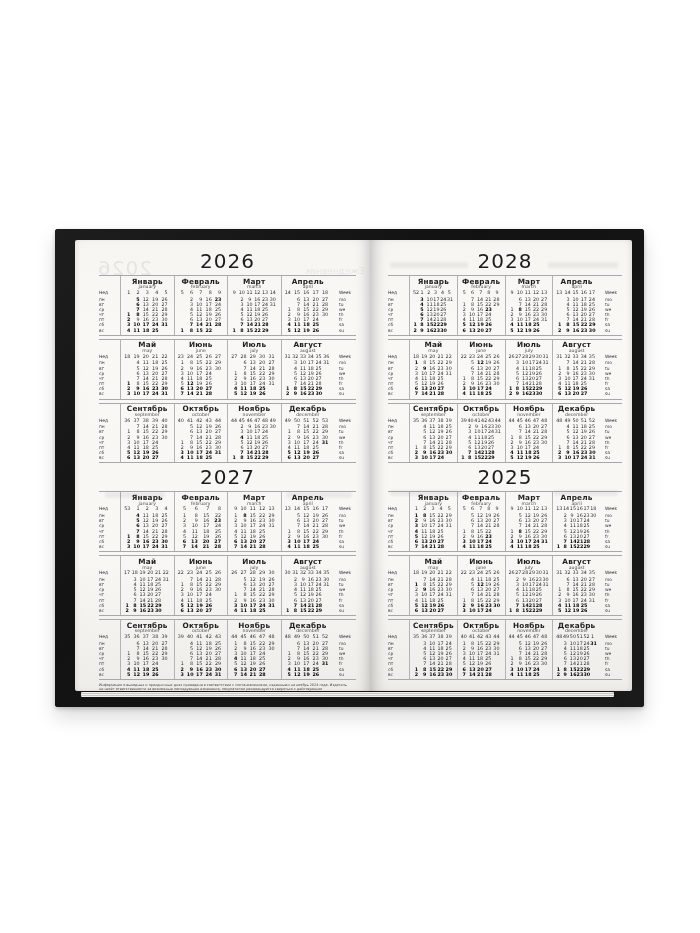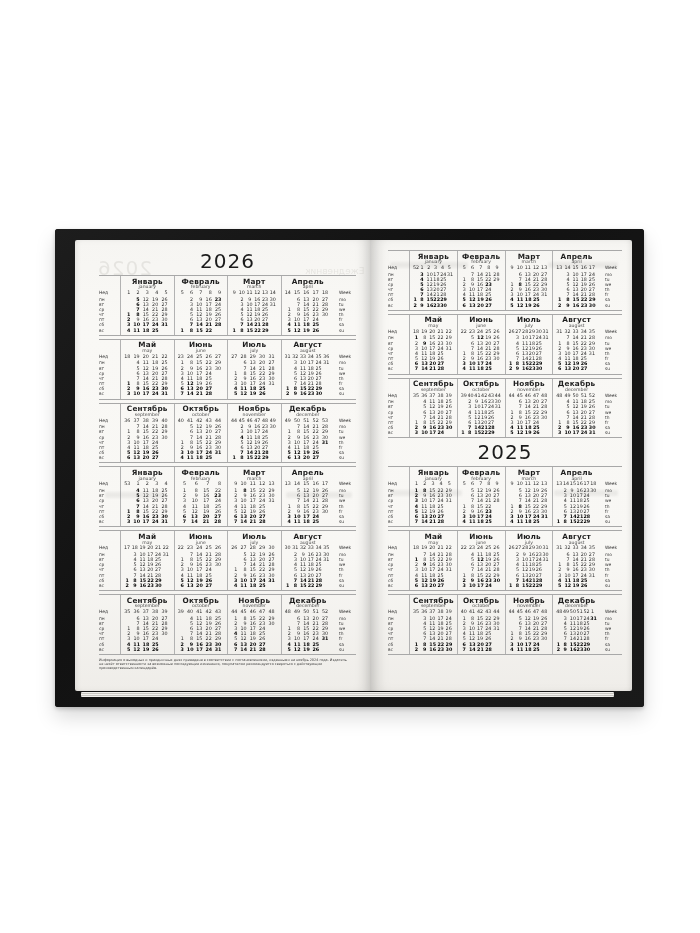--- a/index.html
+++ b/index.html
@@ -749,20 +749,21 @@
                 <span class="d-lab">tu</span>
                 <span class="d-lab">we</span>
                 <span class="d-lab">th</span>
                 <span class="d-lab">fr</span>
                 <span class="d-lab">sa</span>
                 <span class="d-lab">su</span>
               </div>
             </div>
           </div>
 
+        <h1 class="year-title second">2027</h1>
         <div>
             <div class="months-row">
               <div class="wk-col">
                 <span class="wk-head">Нед</span>
                 <span class="d-lab">пн</span>
                 <span class="d-lab">вт</span>
                 <span class="d-lab">ср</span>
                 <span class="d-lab">чт</span>
                 <span class="d-lab">пт</span>
                 <span class="d-lab">сб</span>
@@ -1411,20 +1412,21 @@
 
         <p class="fine-print">Информация о выходных и праздничных днях приведена в соответствии с постановлениями, изданными на ноябрь 2024 года. Издатель не несёт ответственности за возможные последующие изменения, покупателям рекомендуется сверяться с действующим производственным календарём.</p>
       </div>
 
       <div class="page page-right">
         <div class="ghost-bar" style="left:20px;top:22px;width:78px;"></div>
         <div class="ghost-bar" style="right:14px;top:22px;width:70px;"></div>
         <div class="ghost-bar" style="left:20px;top:250px;width:72px;"></div>
         <div class="ghost-bar" style="right:14px;top:250px;width:64px;"></div>
 
+        <h1 class="year-title">2028</h1>
         <div>
             <div class="months-row">
               <div class="wk-col">
                 <span class="wk-head">Нед</span>
                 <span class="d-lab">пн</span>
                 <span class="d-lab">вт</span>
                 <span class="d-lab">ср</span>
                 <span class="d-lab">чт</span>
                 <span class="d-lab">пт</span>
                 <span class="d-lab">сб</span>

